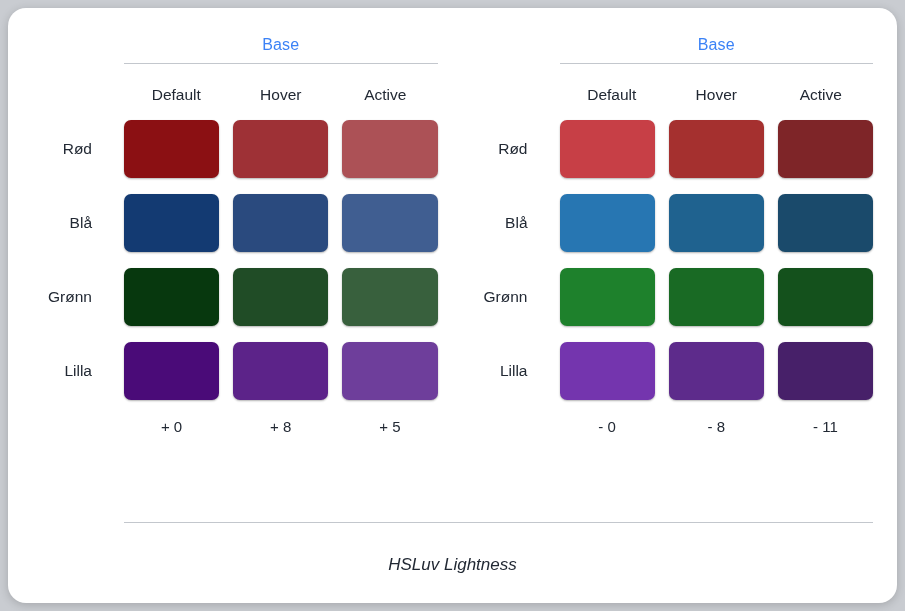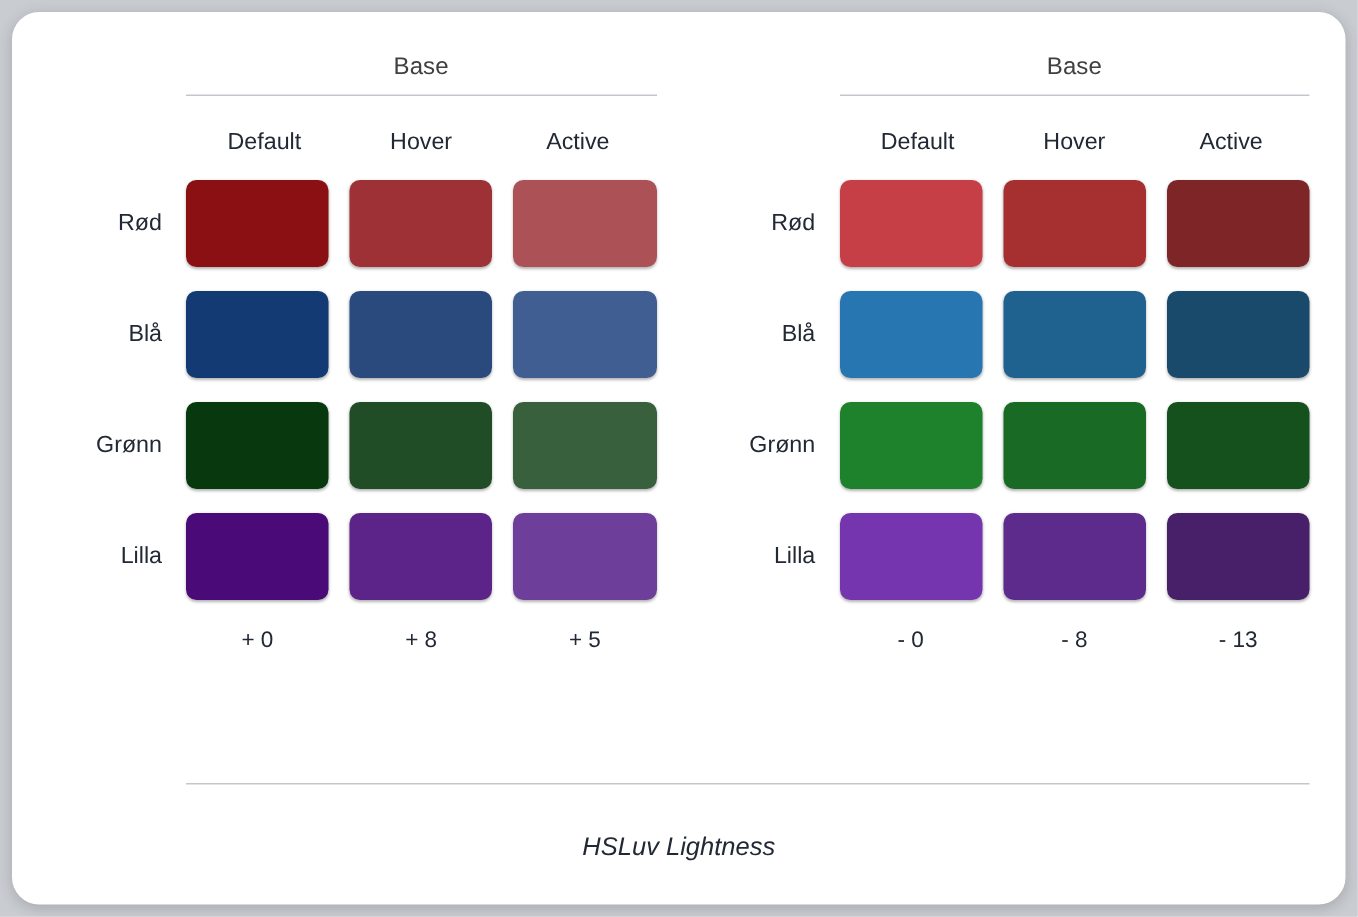--- a/index.html
+++ b/index.html
@@ -56,21 +56,21 @@
   .rowlabel-col {
     flex: 0 0 92px;
     width: 92px;
   }
   .grid-col {
     flex: 1 1 auto;
   }
   .base-title {
     text-align: center;
     font-size: 16px;
-    color: #404040;
+    color: #3b82f6;
     padding-bottom: 9px;
     letter-spacing: 0.1px;
   }
   .base-rule {
     height: 1px;
     background: #c3c7cd;
     width: 100%;
   }
   
   .col-head-row {
@@ -92,21 +92,21 @@
   .swatch-row {
     display: flex;
     flex-direction: row;
     align-items: center;
     margin-top: 16px;
   }
   .row-label {
     flex: 0 0 92px;
     width: 92px;
     text-align: right;
-    padding-right: 16px;
+    padding-right: 32px;
     box-sizing: border-box;
     font-size: 15.5px;
     color: #222934;
     white-space: nowrap;
   }
   .swatches {
     display: flex;
     flex-direction: row;
     flex: 1 1 auto;
     gap: 14px;
@@ -283,21 +283,21 @@
             <div class="swatch" style="background-color: rgb(93, 43, 139);"></div>
             <div class="swatch" style="background-color: rgb(71, 32, 105);"></div>
           </div>
         </div>
 
         <div class="delta-row">
           <div class="rowlabel-col"></div>
           <div class="deltas">
             <div class="delta">- 0</div>
             <div class="delta">- 8</div>
-            <div class="delta">- 13</div>
+            <div class="delta">- 11</div>
           </div>
         </div>
       </div>
 
     </div>
 
     <div class="footer">
       <div class="footer-rule"></div>
       <div class="footer-label">HSLuv Lightness</div>
     </div>

